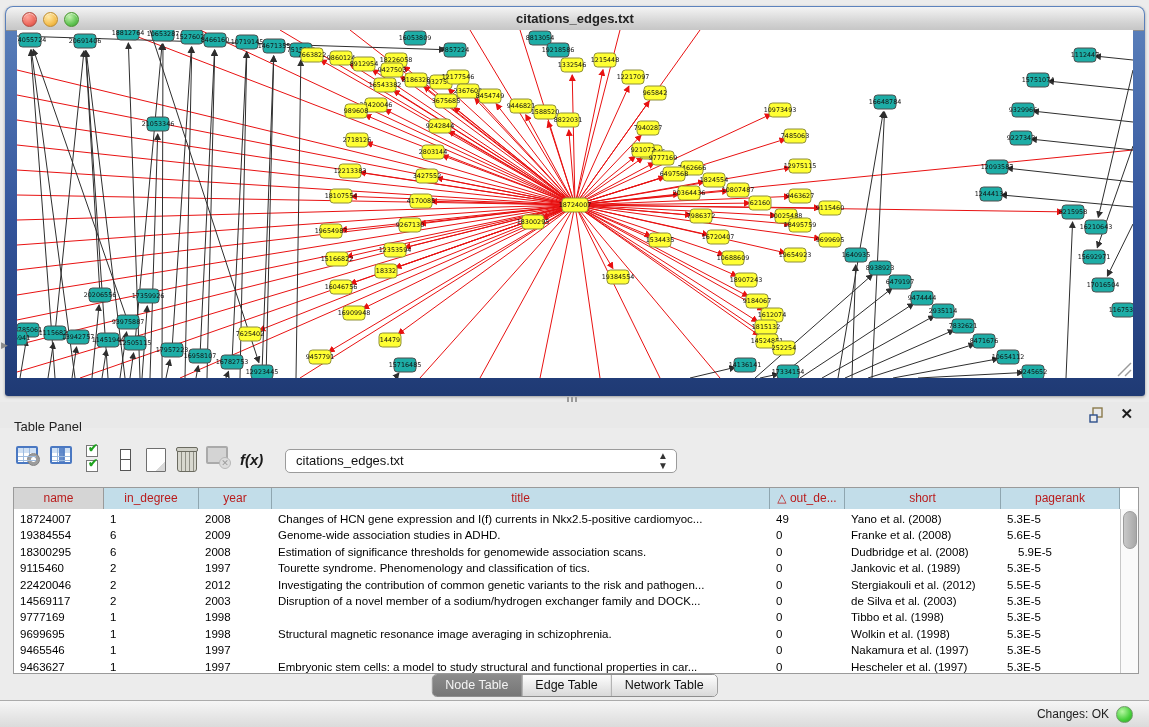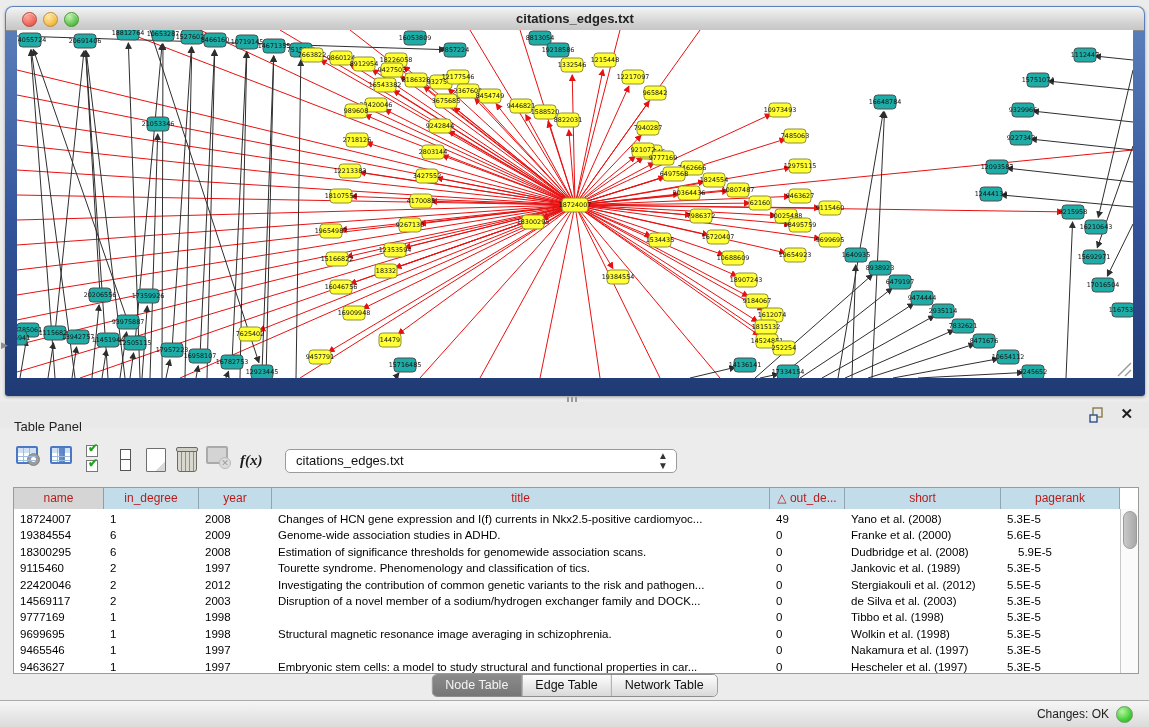--- a/index.html
+++ b/index.html
@@ -27,21 +27,21 @@
     background:repeating-linear-gradient(90deg,#9a9a9a 0 2px,transparent 2px 4px);}
 
   
   .tp-header{position:absolute;left:0;top:402px;width:1149px;height:26px;background:#e9e9e9;}
   .tp-title{position:absolute;left:14px;top:17px;font-size:13px;color:#222;}
   .tp-float{position:absolute;right:44px;top:5px;width:16px;height:16px;cursor:pointer;}
   .tp-close{position:absolute;right:16px;top:3px;font-size:15px;font-weight:bold;color:#1c1c1c;cursor:pointer;}
 
   .toolbar{position:absolute;left:0;top:440px;width:1149px;height:44px;}
   .ticon{position:absolute;top:6px;width:26px;height:28px;cursor:pointer;}
-  .fx{font-family:Liberation Serif, serif;font-style:italic;font-weight:bold;font-size:15px;color:#1a1a1a;line-height:28px;}
+  .fx{font-family:Liberation Sans, sans-serif;font-style:italic;font-weight:bold;font-size:15px;color:#1a1a1a;line-height:28px;}
   .combo{position:absolute;left:285px;top:9px;width:392px;height:24px;background:#fff;
     border:1px solid #9b9b9b;border-radius:5px;font-size:13px;color:#111;line-height:22px;
     padding-left:10px;box-sizing:border-box;cursor:pointer;}
   .combo .arrows{position:absolute;right:8px;top:1px;font-size:10px;color:#333;letter-spacing:0;line-height:10px;}
 
   .grid{position:absolute;left:13px;top:487px;width:1124px;height:185px;background:#fff;border:1px solid #9a9a9a;}
   .gh{position:absolute;top:0;height:21px;box-sizing:border-box;border-right:1px solid #8fa6b0;
       background:#c2dde9;font-size:12px;color:#b91c1c;text-align:center;line-height:21px;overflow:hidden;white-space:nowrap;}
   .gh.first{background:#d5d5d5;border-right:1px solid #9a9a9a;}
   .gbody{position:absolute;left:0;top:21px;right:17px;bottom:0;overflow:hidden;}
@@ -827,21 +827,21 @@
           <div class="gcell" style="left: 756px; width: 75px;">49</div>
           <div class="gcell" style="left: 831px; width: 156px;">Yano et al. (2008)</div>
           <div class="gcell" style="left: 987px; width: 119px;">5.3E-5</div>
         </div>
         <div class="grow" style="top: 18.4px;">
           <div class="gcell" style="left: 0px; width: 90px;">19384554</div>
           <div class="gcell" style="left: 90px; width: 95px;">6</div>
           <div class="gcell" style="left: 185px; width: 73px;">2009</div>
           <div class="gcell" style="left: 258px; width: 498px;">Genome-wide association studies in ADHD.</div>
           <div class="gcell" style="left: 756px; width: 75px;">0</div>
-          <div class="gcell" style="left: 831px; width: 156px;">Franke et al. (2000)</div>
+          <div class="gcell" style="left: 831px; width: 156px;">Franke et al. (2008)</div>
           <div class="gcell" style="left: 987px; width: 119px;">5.6E-5</div>
         </div>
         <div class="grow" style="top: 34.8px;">
           <div class="gcell" style="left: 0px; width: 90px;">18300295</div>
           <div class="gcell" style="left: 90px; width: 95px;">6</div>
           <div class="gcell" style="left: 185px; width: 73px;">2008</div>
           <div class="gcell" style="left: 258px; width: 498px;">Estimation of significance thresholds for genomewide association scans.</div>
           <div class="gcell" style="left: 756px; width: 75px;">0</div>
           <div class="gcell" style="left: 831px; width: 156px;">Dudbridge et al. (2008)</div>
           <div class="gcell" style="left: 998px; width: 119px;">5.9E-5</div>

